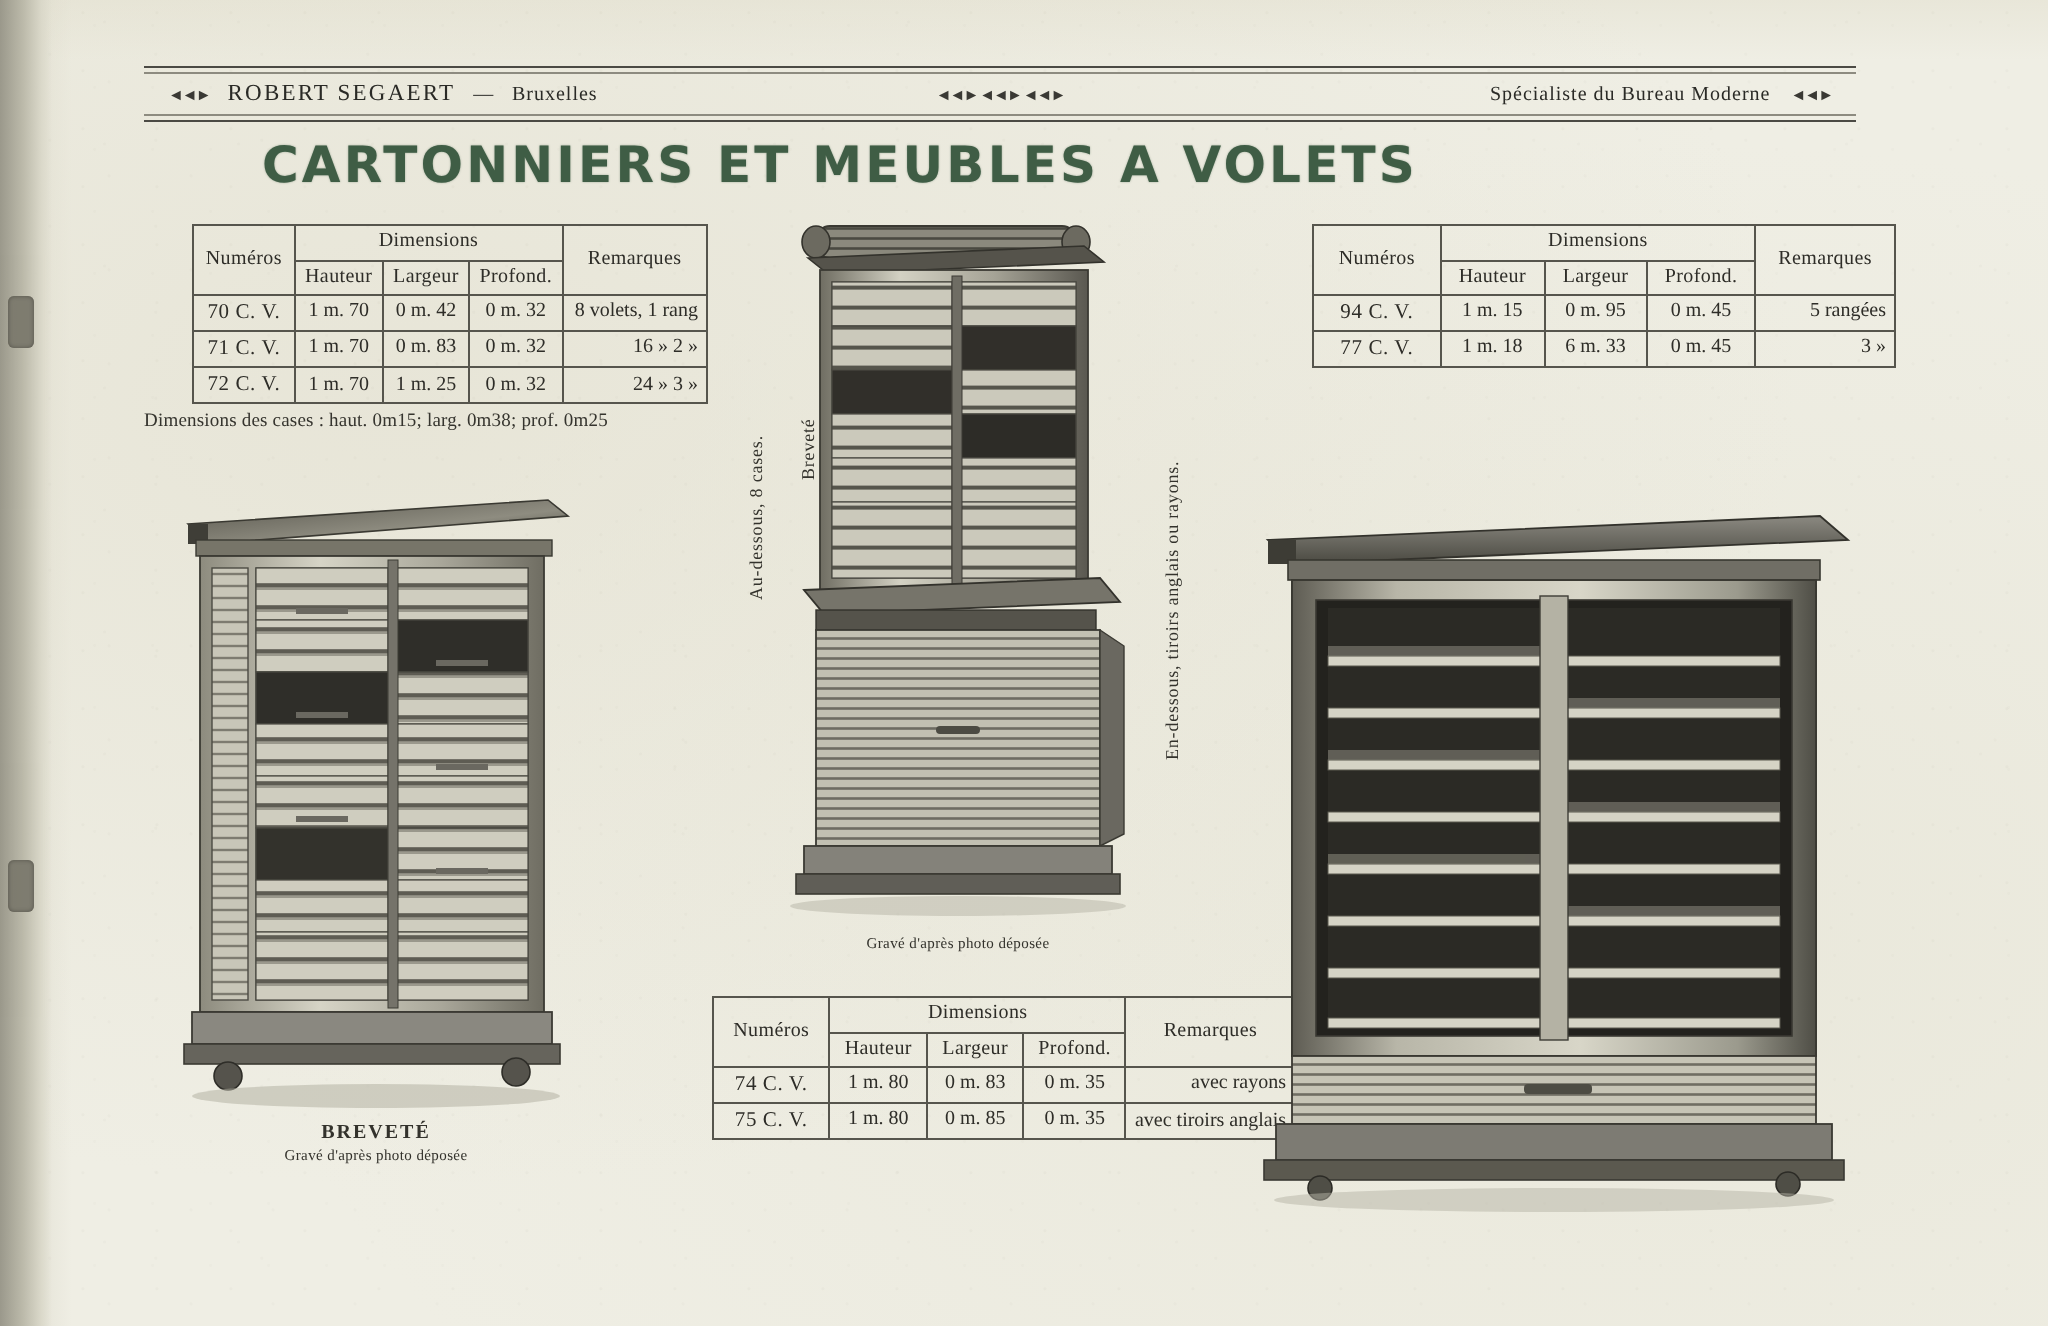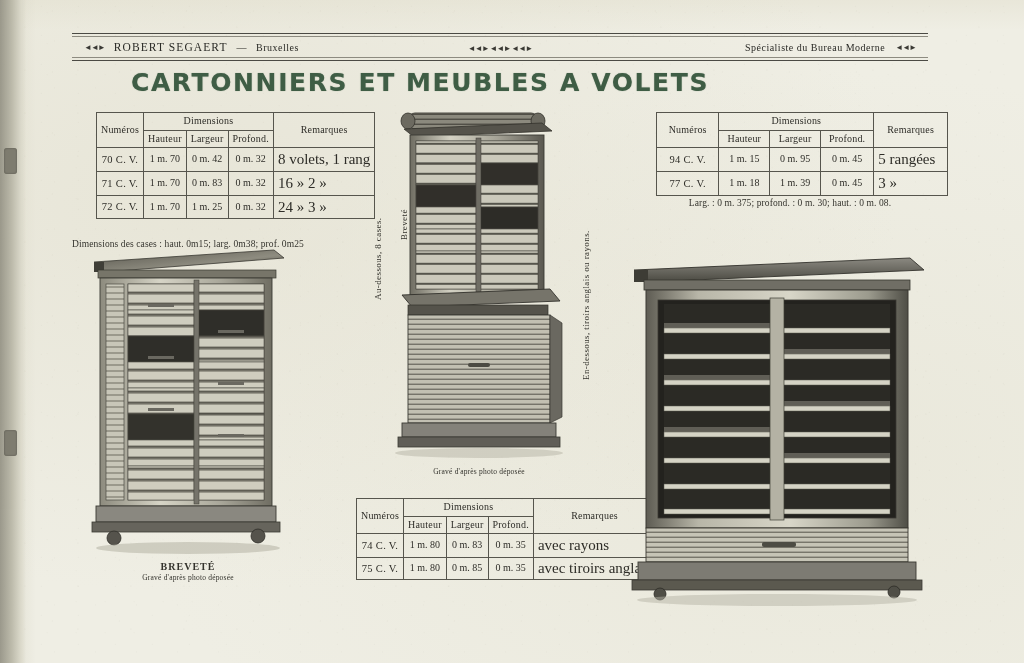--- a/index.html
+++ b/index.html
@@ -148,27 +148,27 @@
   }
   table.spec th {
     font-size: 10px;
     letter-spacing: 0.2px;
   }
   table.spec td.num {
     font-size: 10.5px;
     letter-spacing: 0.3px;
   }
   table.spec td.rem {
-    font-size: 15px;
-    text-align: left;
+    font-size: 10px;
+    text-align: right;
   }
   .tbl-note {
     font-size: 9.5px;
     color: #35342e;
-    margin-top: 20px;
+    margin-top: 4px;
     letter-spacing: 0.1px;
   }
 
   #table-left-wrap { position: absolute; left: 72px; top: 112px; }
   #table-left-wrap table.spec { width: 258px; }
   #table-right-wrap { position: absolute; left: 632px; top: 112px; text-align: center; }
   #table-right-wrap table.spec { width: 292px; }
   #table-right-wrap .tbl-note { margin-top: 6px; }
   #table-bottom-wrap { position: absolute; left: 332px; top: 498px; }
   #table-bottom-wrap table.spec { width: 292px; }
@@ -287,27 +287,26 @@
       <tr>
         <td class="num">94 C. V.</td>
         <td>1 m. 15</td>
         <td>0 m. 95</td>
         <td>0 m. 45</td>
         <td class="rem">5 rangées</td>
       </tr>
       <tr>
         <td class="num">77 C. V.</td>
         <td>1 m. 18</td>
-        <td>1 m. 39</td>
+        <td>6 m. 33</td>
         <td>0 m. 45</td>
         <td class="rem">3        »</td>
       </tr>
     </tbody>
       </table>
-    <div class="tbl-note" style="margin-top:2px">Larg. : 0 m. 375; profond. : 0 m. 30; haut. : 0 m. 08.</div>
   </div>
 
   <div id="table-bottom-wrap">
     <table class="spec">
       <tbody>
           <tr>
         <th rowspan="2" style="width:68px">Numéros</th>
         <th colspan="3">Dimensions</th>
         <th rowspan="2" style="width:72px">Remarques</th>
       </tr>

